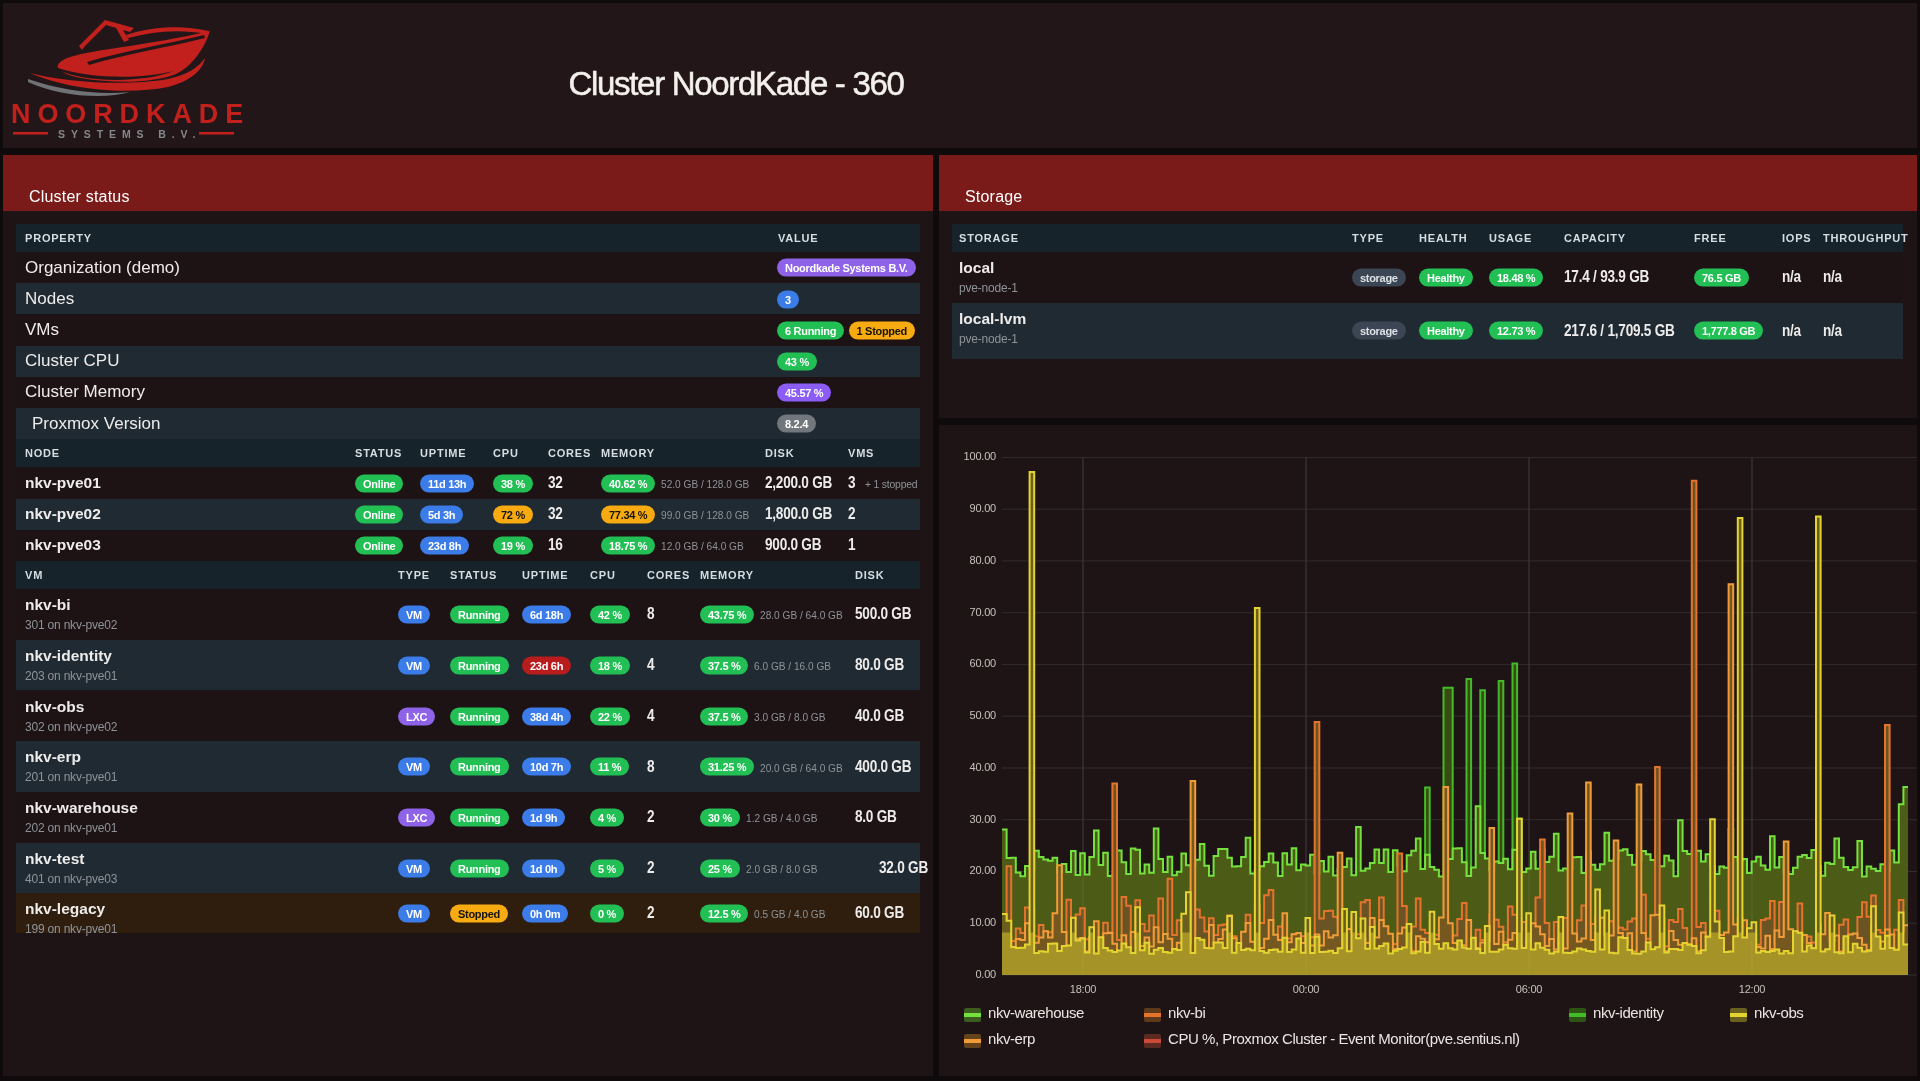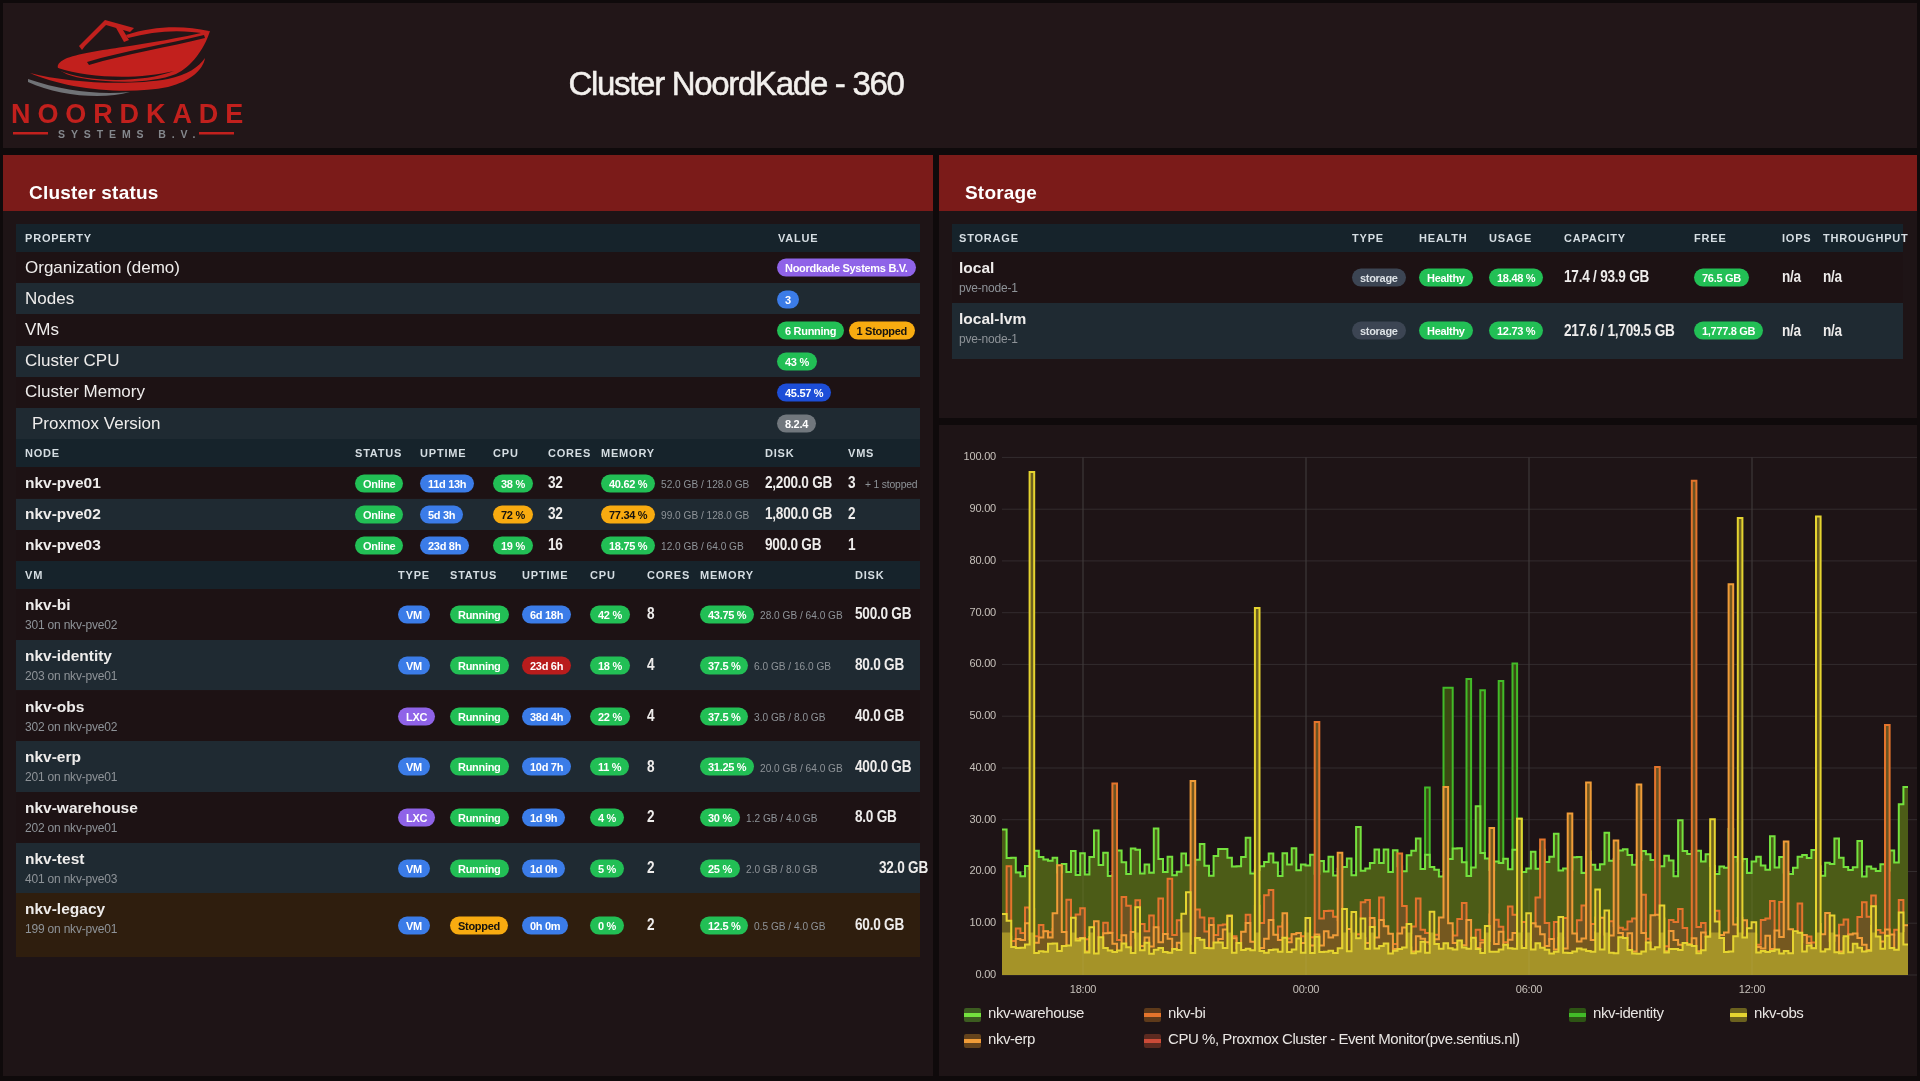--- a/index.html
+++ b/index.html
@@ -1,20 +1,20 @@
 <!DOCTYPE html>
 <html><head><meta charset="utf-8"><title>Cluster NoordKade - 360</title>
 <style>
 * { margin:0; padding:0; box-sizing:border-box; }
 html,body { width:1920px; height:1081px; background:#0f0a0b; overflow:hidden;
   font-family:"Liberation Sans", sans-serif; }
 .abs { position:absolute; }
 .panel { position:absolute; background:#1e1416; }
 .redbar { position:absolute; left:0; top:0; width:100%; height:56px; background:#7b1b19; }
-.ptitle { position:absolute; left:26px; top:27px; font-size:19px; font-weight:bold; color:#fff; letter-spacing:0.2px; }
+.ptitle { position:absolute; left:26px; top:33px; font-size:16px; font-weight:normal; color:#fff; letter-spacing:0.2px; }
 .thead { position:absolute; left:13px; width:904px; background:#16232b; }
 .trow { position:absolute; left:13px; width:904px; }
 .c { position:absolute; top:50%; transform:translateY(-50%); white-space:nowrap; }
 .hc { font-size:11px; font-weight:bold; color:#d5dde2; letter-spacing:0.8px; }
 .lbl { font-size:17px; color:#eeeceb; }
 .nm16 { font-size:15.5px; font-weight:bold; color:#eeeceb; }
 .bw17 { font-size:17px; font-weight:bold; color:#eeeceb; letter-spacing:-0.3px; }
 .sqz { display:inline-block; transform:scaleX(0.8); transform-origin:0 50%; white-space:nowrap; }
 .gsub { display:inline-block; font-size:11.5px; color:#8e9398; margin-left:6px; font-weight:normal; transform:scaleX(0.88); transform-origin:0 50%; }
 .gsub2 { font-size:12px; color:#8e9398; letter-spacing:-0.2px; }
@@ -74,21 +74,21 @@
     <div class="trow" style="top:159.39999999999998px;height:31.2px;background:#1d1214">
       <div class="c lbl" style="left:9px;">VMs</div>
       <div class="c " style="left:761px;"><span class="pill " style="background:#22bf55;color:#fff">6 Running</span> <span class="pill " style="background:#f8ab10;color:#16130f">1 Stopped</span></div>
     </div>
     <div class="trow" style="top:190.59999999999997px;height:31.2px;background:#1f2a32">
       <div class="c lbl" style="left:9px;">Cluster CPU</div>
       <div class="c " style="left:761px;"><span class="pill " style="background:#22bf55;color:#fff">43 %</span></div>
     </div>
     <div class="trow" style="top:221.79999999999995px;height:31.2px;background:#1d1214">
       <div class="c lbl" style="left:9px;">Cluster Memory</div>
-      <div class="c " style="left:761px;"><span class="pill " style="background:#1d4ed8;color:#fff">45.57 %</span></div>
+      <div class="c " style="left:761px;"><span class="pill " style="background:#8b5cf6;color:#fff">45.57 %</span></div>
     </div>
     <div class="trow" style="top:252.99999999999994px;height:31.2px;background:#1f2a32">
       <div class="c lbl" style="left:16px;">Proxmox Version</div>
       <div class="c " style="left:761px;"><span class="pill " style="background:#71777d;color:#fff">8.2.4</span></div>
     </div>
   <div class="thead" style="top:284.2px;height:28px">
       <div class="c hc" style="left:9px;">NODE</div>
       <div class="c hc" style="left:339px;">STATUS</div>
       <div class="c hc" style="left:404px;">UPTIME</div>
       <div class="c hc" style="left:477px;">CPU</div>
@@ -196,21 +196,21 @@
       <div class="c nm16" style="left:9px;top:7px;transform:none">nkv-test</div>
       <div class="c gsub2" style="left:9px;top:29px;transform:none">401 on nkv-pve03</div>
       <div class="c " style="left:382px;"><span class="pill " style="background:#3b7ce8;color:#fff">VM</span></div>
       <div class="c " style="left:434px;"><span class="pill " style="background:#22bf55;color:#fff">Running</span></div>
       <div class="c " style="left:506px;"><span class="pill " style="background:#3b7ce8;color:#fff">1d 0h</span></div>
       <div class="c " style="left:574px;"><span class="pill " style="background:#22bf55;color:#fff">5 %</span></div>
       <div class="c bw17" style="left:631px;"><span class="sqz">2</span></div>
       <div class="c " style="left:684px;"><span class="pill " style="background:#22bf55;color:#fff">25 %</span><span class="gsub">2.0 GB / 8.0 GB</span></div>
       <div class="c bw17" style="left:863px;"><span class="sqz">32.0 GB</span></div>
     </div>
-    <div class="trow" style="top:738.3000000000002px;height:64px;background:#2f1e0e">
+    <div class="trow" style="top:738.3000000000002px;height:40px;background:#2f1e0e">
       <div class="c nm16" style="left:9px;top:7px;transform:none">nkv-legacy</div>
       <div class="c gsub2" style="left:9px;top:29px;transform:none">199 on nkv-pve01</div>
       <div class="c " style="left:382px;"><span class="pill " style="background:#3b7ce8;color:#fff">VM</span></div>
       <div class="c " style="left:434px;"><span class="pill " style="background:#f8ab10;color:#16130f">Stopped</span></div>
       <div class="c " style="left:506px;"><span class="pill " style="background:#3b7ce8;color:#fff">0h 0m</span></div>
       <div class="c " style="left:574px;"><span class="pill " style="background:#22bf55;color:#fff">0 %</span></div>
       <div class="c bw17" style="left:631px;"><span class="sqz">2</span></div>
       <div class="c " style="left:684px;"><span class="pill " style="background:#22bf55;color:#fff">12.5 %</span><span class="gsub">0.5 GB / 4.0 GB</span></div>
       <div class="c bw17" style="left:839px;"><span class="sqz">60.0 GB</span></div>
     </div>

